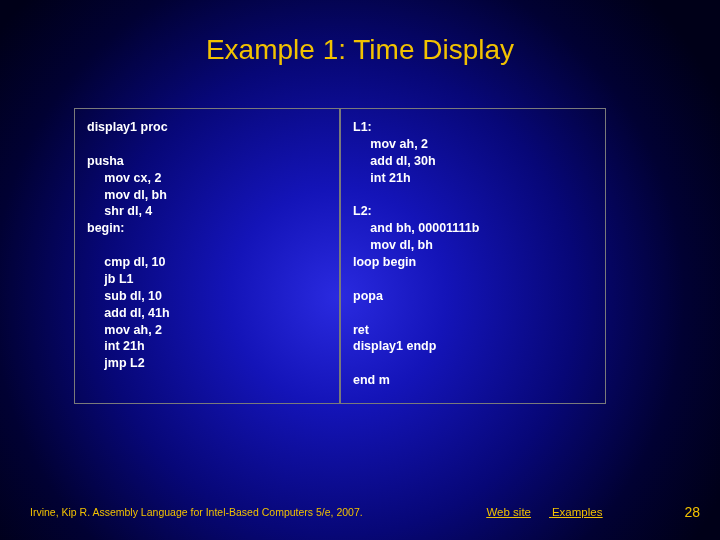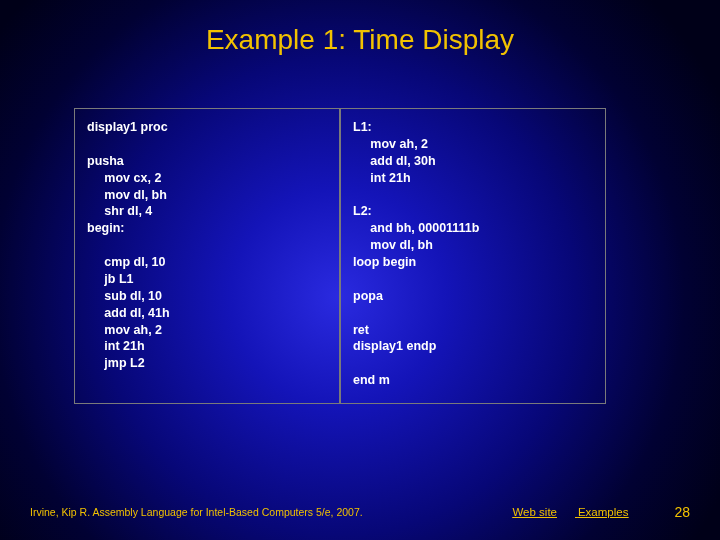--- a/index.html
+++ b/index.html
@@ -14,21 +14,21 @@
     width: 720px;
     height: 540px;
     background: radial-gradient(ellipse 60% 80% at 47% 55%, #2a2ae0 0%, #1414b8 25%, #070777 55%, #010133 80%, #000018 100%);
     position: relative;
     box-sizing: border-box;
   }
   .title {
     color: #f2c200;
     font-size: 28px;
     text-align: center;
-    padding-top: 24px;
+    padding-top: 34px;
     font-weight: 400;
   }
   .boxes {
     display: flex;
     gap: 0;
     position: absolute;
     top: 108px;
     left: 74px;
   }
   .codebox {
@@ -40,25 +40,26 @@
     font-size: 12.5px;
     line-height: 1.35;
     color: #ffffff;
     font-weight: 700;
     white-space: pre;
   }
   .footer {
     position: absolute;
     bottom: 20px;
     left: 30px;
-    right: 30px;
+    right: 20px;
     display: flex;
     align-items: center;
     font-size: 10.5px;
     color: #f2c200;
+    gap: 36px;
   }
   .footer .author {
     flex: 1;
     color: #f2c200;
   }
   .footer .links {
     flex: 0 0 auto;
     margin-left: 30px;
     text-decoration: underline;
   }

